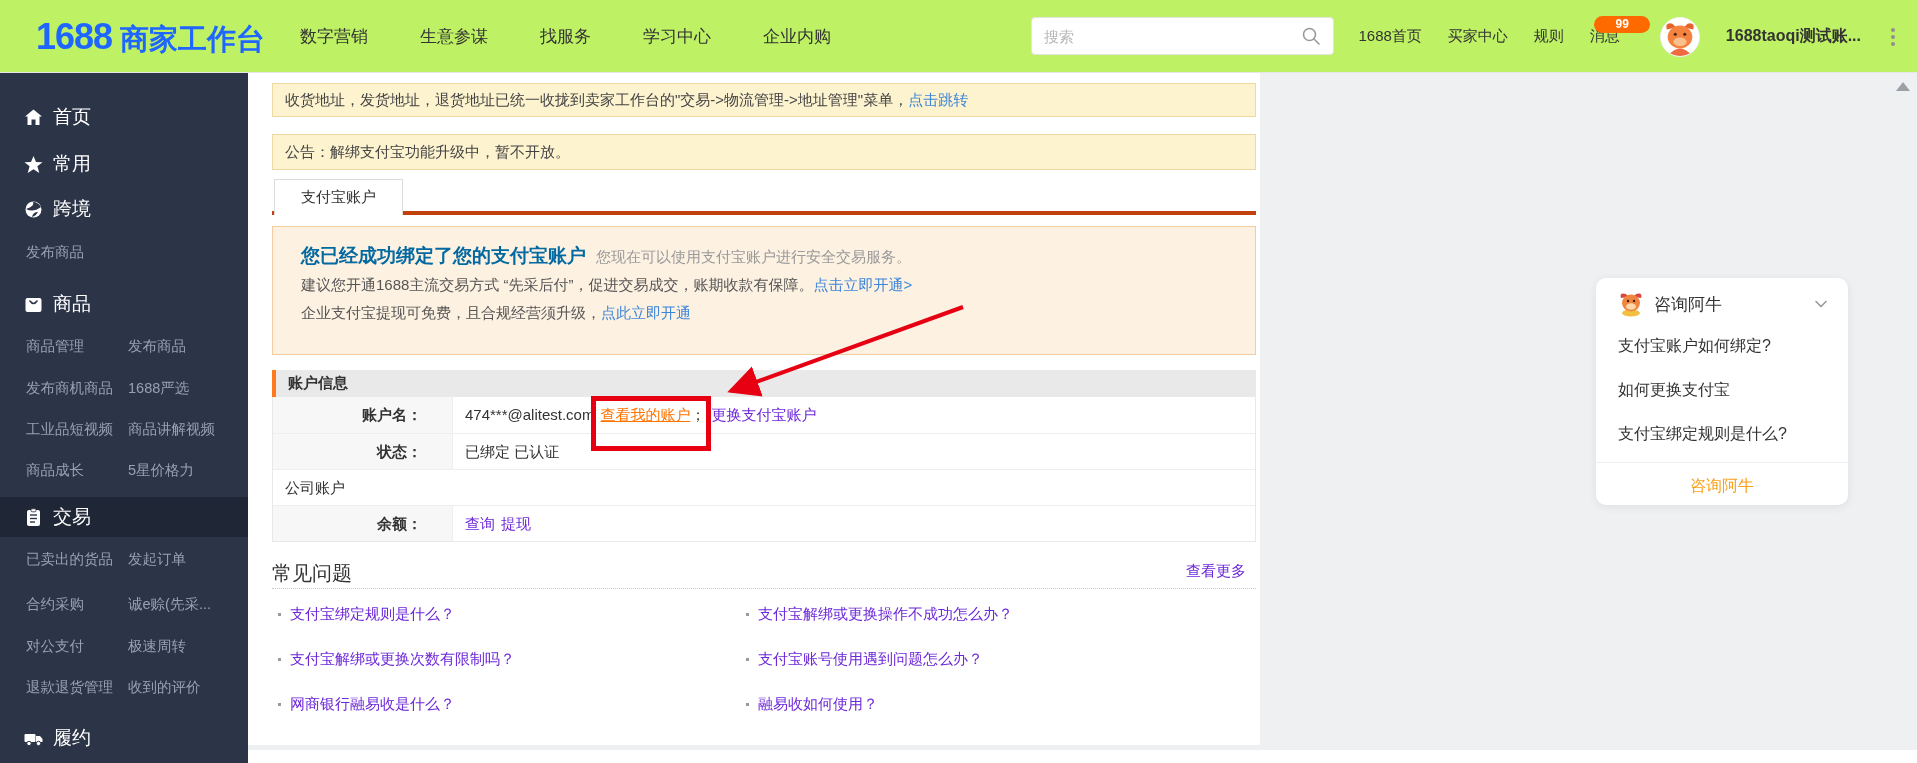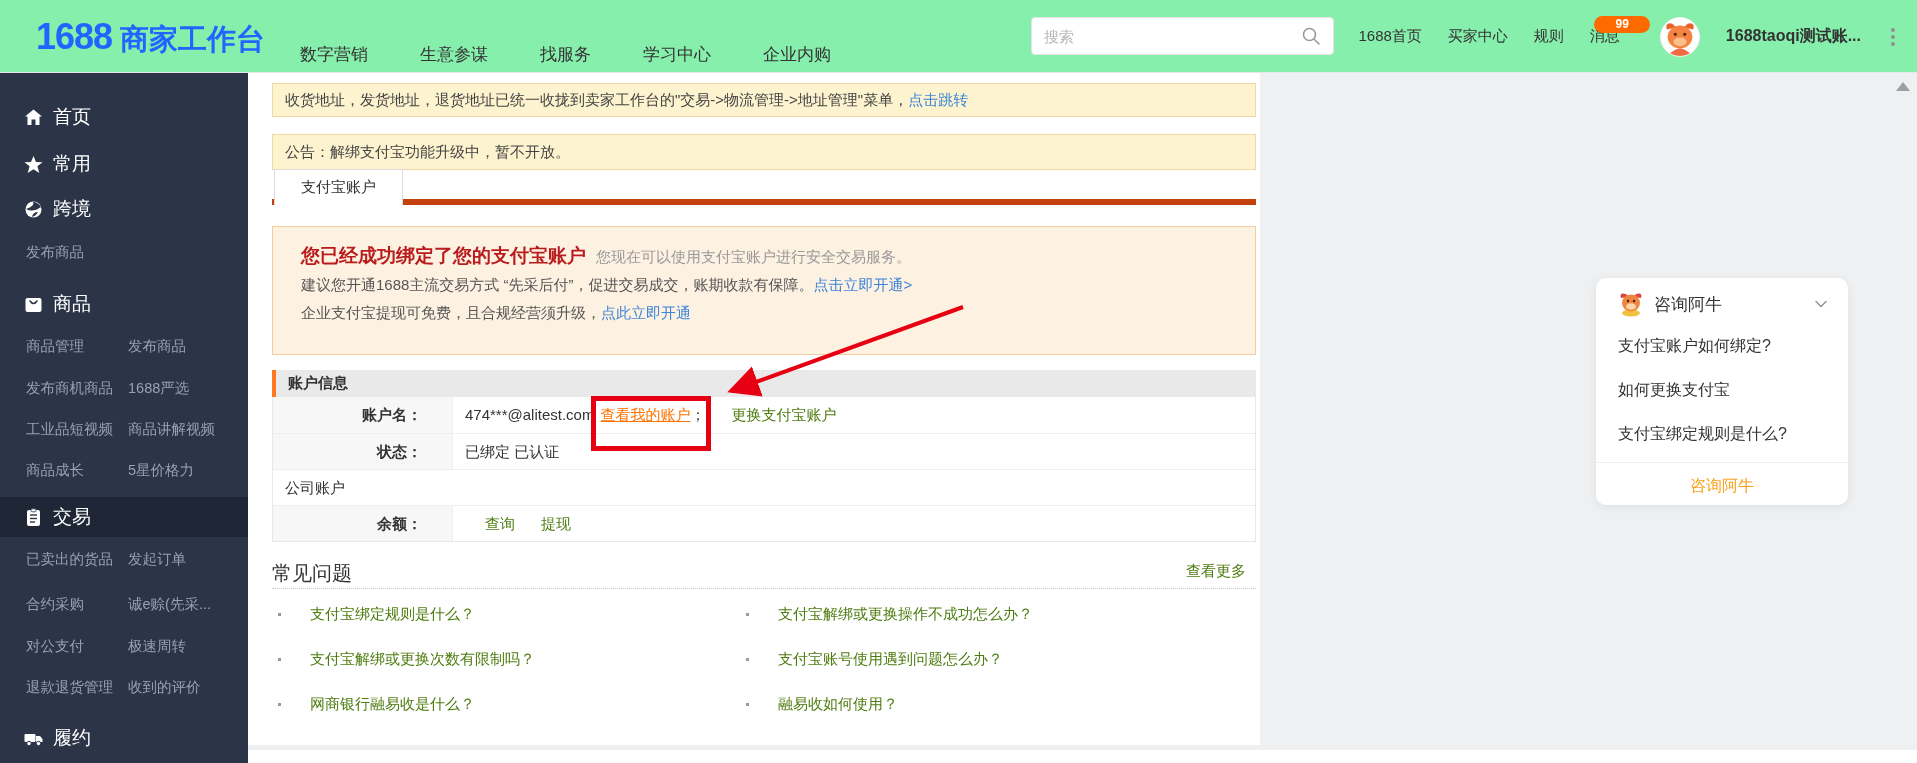--- a/index.html
+++ b/index.html
@@ -1,24 +1,24 @@
 <!DOCTYPE html>
 <html><head>
 <meta charset="utf-8">
 <style>
   * { margin:0; padding:0; box-sizing:border-box; }
   html,body { width:1917px; height:763px; overflow:hidden; }
   body { font-family:"Liberation Sans","DejaVu Sans",sans-serif; background:#eef0f2; position:relative; color:#333; }
 
   
-  .header { position:absolute; left:0; top:0; width:1917px; height:73px; background:#86efac; border-bottom:1px solid #e7e7e7; z-index:20; }
+  .header { position:absolute; left:0; top:0; width:1917px; height:73px; background:#bef264; border-bottom:1px solid #e7e7e7; z-index:20; }
   .logo { position:absolute; left:36px; top:16px; display:flex; align-items:baseline; cursor:pointer; }
   .logo-num { font-size:36px; font-weight:800; color:#1e66ff; letter-spacing:-1px; }
   .logo-txt { font-size:29px; font-weight:700; color:#1e66ff; margin-left:8px; }
-  .topnav { position:absolute; left:300px; top:18px; height:73px; display:flex; align-items:center; gap:52px; }
+  .topnav { position:absolute; left:300px; top:0; height:73px; display:flex; align-items:center; gap:52px; }
   .topnav-item { font-size:17px; color:#333; cursor:pointer; white-space:nowrap; }
   .searchbox { position:absolute; left:1031px; top:17px; width:303px; height:38px; border:1px solid #e3e3e3; border-radius:4px; background:#fff; display:flex; align-items:center; }
   .searchbox input { flex:1; border:none; outline:none; font-size:15px; color:#333; padding:0 12px; background:transparent; font-family:inherit; }
   .searchbox input::placeholder { color:#b8b8b8; }
   .search-icon { width:20px; height:20px; margin-right:12px; cursor:pointer; flex:0 0 auto; }
   .hdr-right { position:absolute; right:18px; top:0; height:73px; display:flex; align-items:center; gap:26px; }
   .hdr-link { font-size:15px; color:#333; cursor:pointer; white-space:nowrap; }
   .msg-wrap { position:relative; cursor:pointer; }
   .msg-badge { position:absolute; top:-11px; right:-30px; background:#ff6a00; color:#fff; font-size:12px; font-weight:700; border-radius:9px; padding:2px 21px; line-height:1.1;margin-left:40px; }
   .avatar { width:40px; height:40px; border-radius:50%; overflow:hidden; border:1px solid #f0f0f0; margin-left:14px; cursor:pointer; flex:0 0 auto; background:#fff; }
@@ -35,28 +35,28 @@
   .sub-row { position:absolute; left:0; width:248px; height:40px; cursor:default; }
   .sub-a { position:absolute; left:26px; top:50%; transform:translateY(-50%); color:#98a1b3; font-size:14.5px; white-space:nowrap; cursor:pointer; }
   .sub-b { position:absolute; left:128px; top:50%; transform:translateY(-50%); color:#98a1b3; font-size:14.5px; white-space:nowrap; cursor:pointer; }
 
   
   .content { position:absolute; left:248px; top:73px; width:1012px; height:672px; background:#fff; z-index:5; }
   .notice { position:absolute; left:24px; width:984px; height:34px; background:#fdf3cf; border:1px solid #eed9a4; font-size:15px; color:#444; line-height:32px; padding-left:12px; white-space:nowrap; overflow:hidden; }
   .notice1 { top:10px; }
   .notice2 { top:61px; height:36px; line-height:34px; }
   .link-bright { color:#3d85d8; cursor:pointer; text-decoration:none; }
-  .link-steel { color:#4d7c0f; cursor:pointer; text-decoration:none;padding-left:20px; }
-
-  .tabbar { position:absolute; left:24px; top:96px; width:984px; height:36px; border-bottom:6px solid #c2410c; }
+  .link-steel { color:#6d28d9; cursor:pointer; text-decoration:none; }
+
+  .tabbar { position:absolute; left:24px; top:106px; width:984px; height:36px; border-bottom:4px solid #c2410c; }
   .tab-active { position:absolute; left:2px; top:0; height:36px; padding:0 26px; background:#fff; border:1px solid #dcdcdc; border-bottom:none; font-size:15px; color:#333; display:flex; align-items:center; cursor:pointer; }
 
   .bindbox { position:absolute; left:24px; top:153px; width:984px; height:129px; background:#fdf1e2; border:1px solid #f3cda0; padding:16px 0 0 28px; }
   .bind-line1 { display:flex; align-items:baseline; gap:10px; margin-bottom:7px; }
-  .bind-title { font-size:19px; font-weight:700; color:#b91c1c; }
+  .bind-title { font-size:19px; font-weight:700; color:#0369a1; }
   .bind-sub { font-size:15px; color:#999; }
   .bind-line { font-size:15px; color:#555; margin-bottom:9px; }
 
   .acct-header { position:absolute; left:24px; top:297px; width:984px; height:27px; background:#e9e9e9; border-left:4px solid #ff7a1e; display:flex; align-items:center; }
   .acct-header span { font-size:15px; font-weight:700; color:#333; margin-left:12px; }
   .acct-table { position:absolute; left:24px; top:324px; width:984px; border:1px solid #e8e8e8; border-top:none; }
   .acct-row { display:flex; height:36px; border-top:1px solid #eee; }
   .acct-row:first-child { border-top:none; }
   .acct-label { width:180px; background:#f7f7f7; font-size:15px; font-weight:700; color:#333; text-align:right; line-height:36px; padding-right:30px; border-right:1px solid #eee; }
   .acct-value { flex:1; font-size:15px; color:#333; line-height:36px; padding-left:12px; white-space:nowrap; }

